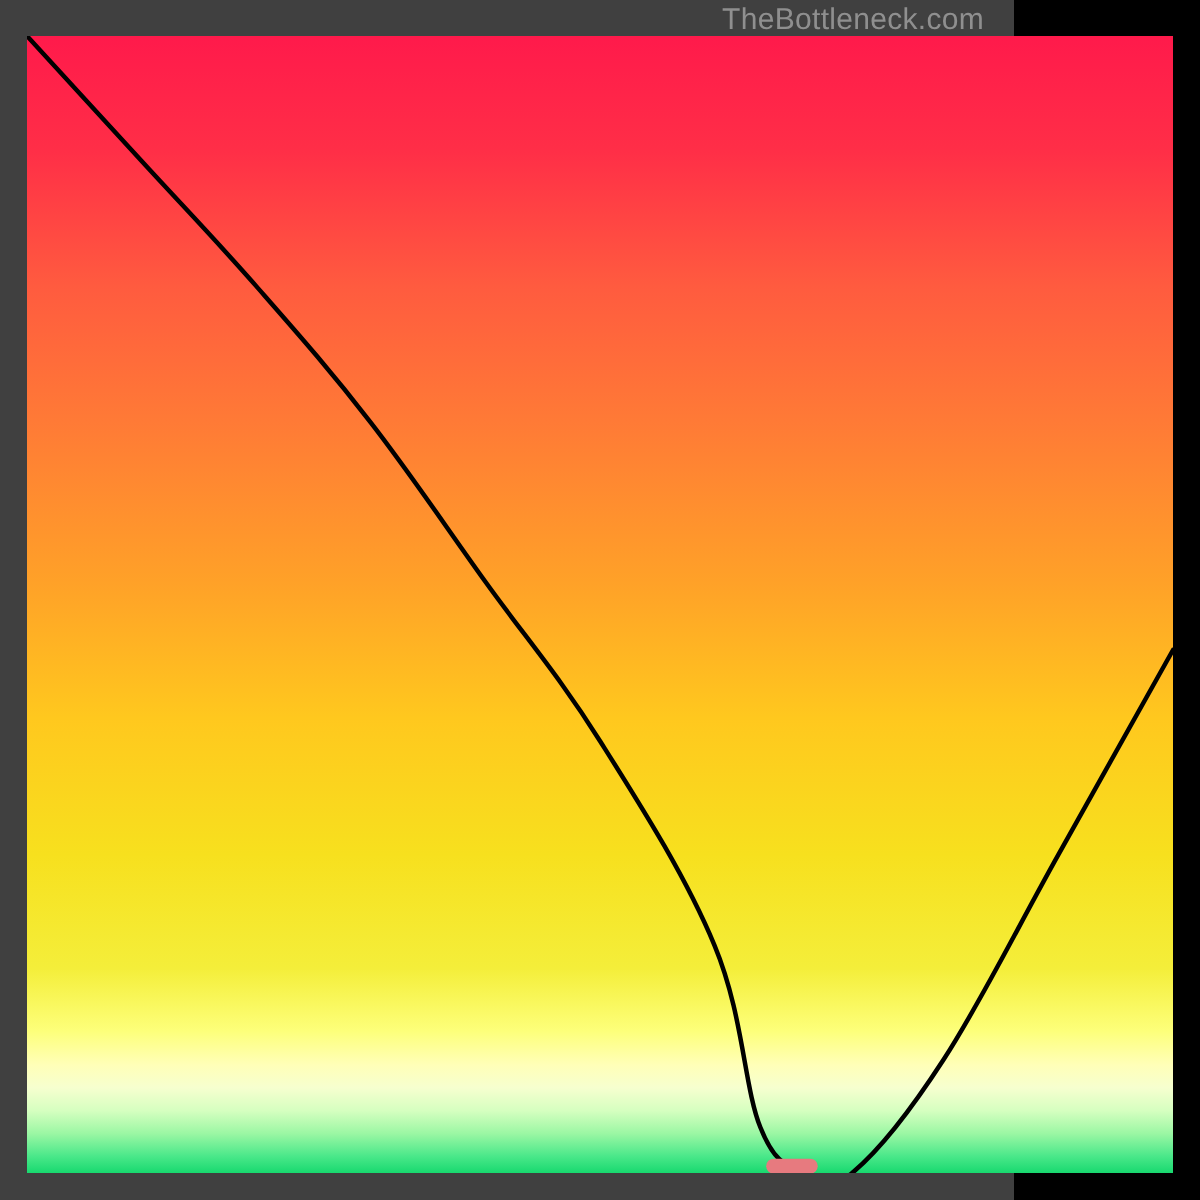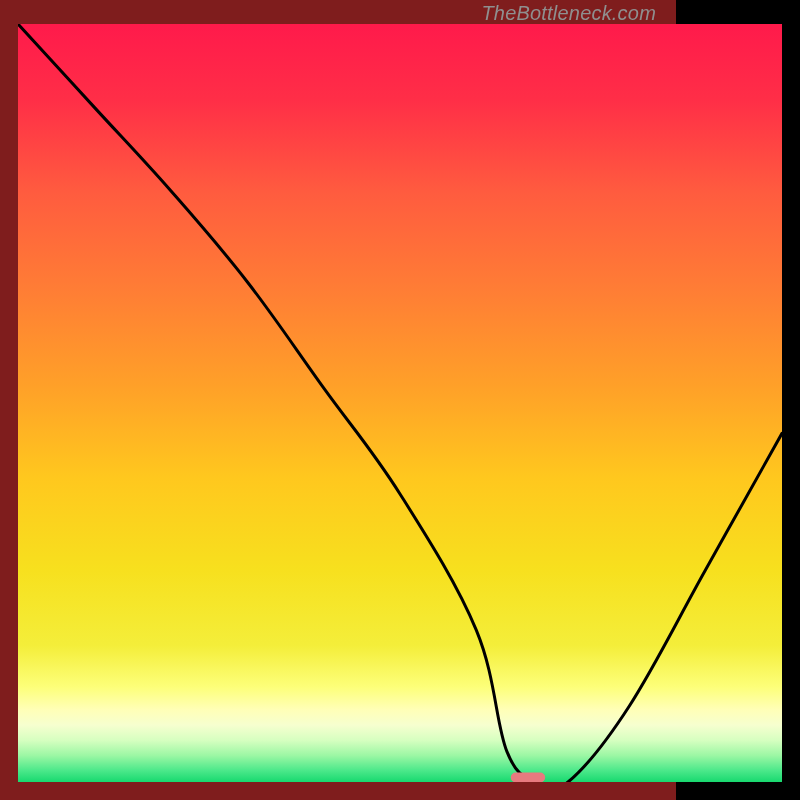--- a/index.html
+++ b/index.html
@@ -9,22 +9,21 @@
     height: 800px;
     background: #000;
     overflow: hidden;
   }
   .frame {
     position: absolute;
     left: 0;
     top: 0;
     width: 676px;
     height: 800px;
-    background: #7f1d1d;
-    font-style: italic;
+    background: #404040;
   }
   .plot-area {
     position: absolute;
     
     left: 18px;
     top: 24px;
     width: 764px;   
     height: 758px;  
     overflow: hidden;
   }

